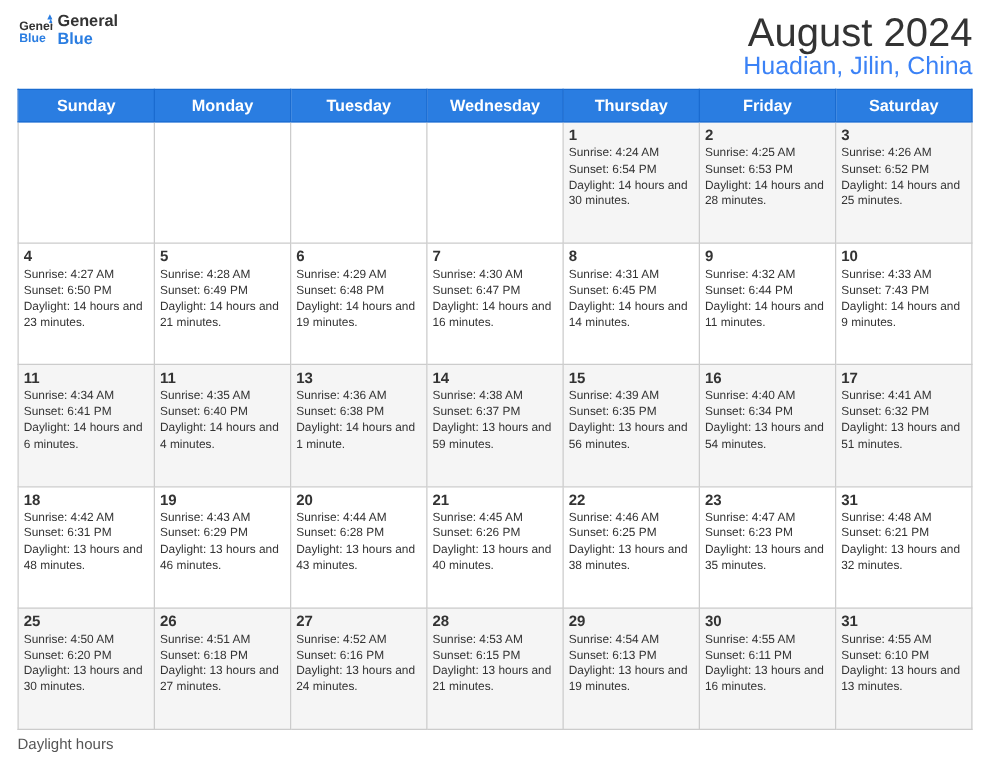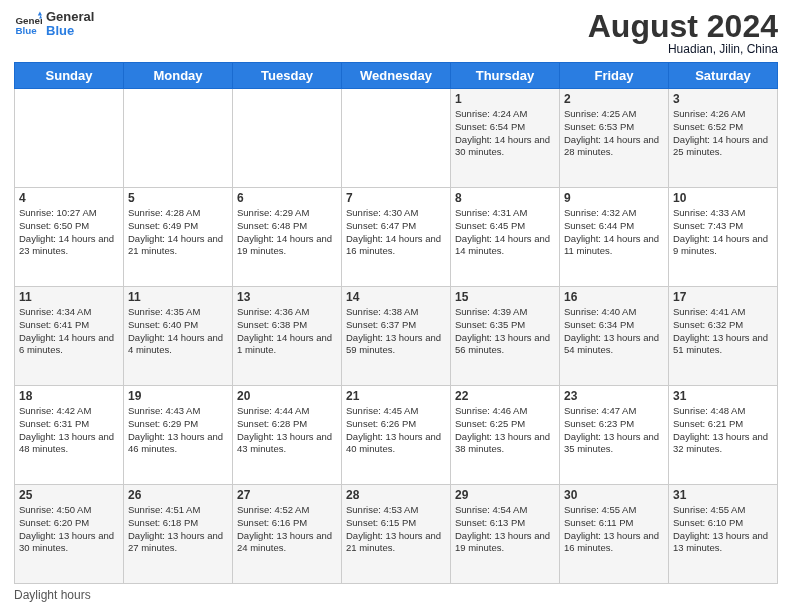--- a/index.html
+++ b/index.html
@@ -30,27 +30,27 @@
     }
     .logo-icon {
       width: 28px;
       height: 28px;
     }
     .title-block {
       text-align: right;
     }
     .month-year {
       font-size: 32px;
-      font-weight: bold;
+      font-weight: normal;
       color: #333;
       line-height: 1;
     }
     .location {
-      font-size: 12px;
-      color: #0f172a;
+      font-size: 20px;
+      color: #3b82f6;
     }
     .calendar {
       flex: 1;
       border-collapse: collapse;
       width: 100%;
       table-layout: fixed;
     }
     .calendar thead tr th {
       background-color: #2a7de1;
       color: #fff;
@@ -153,21 +153,21 @@
           <td>
             <span class="day-number">3</span>
             <div class="cell-content">Sunrise: 4:26 AM
 Sunset: 6:52 PM
 Daylight: 14 hours and 25 minutes.</div>
           </td>
         </tr>
         <tr>
           <td>
             <span class="day-number">4</span>
-            <div class="cell-content">Sunrise: 10:27 AM
+            <div class="cell-content">Sunrise: 4:27 AM
 Sunset: 6:50 PM
 Daylight: 14 hours and 23 minutes.</div>
           </td>
           <td>
             <span class="day-number">5</span>
             <div class="cell-content">Sunrise: 4:28 AM
 Sunset: 6:49 PM
 Daylight: 14 hours and 21 minutes.</div>
           </td>
           <td>

